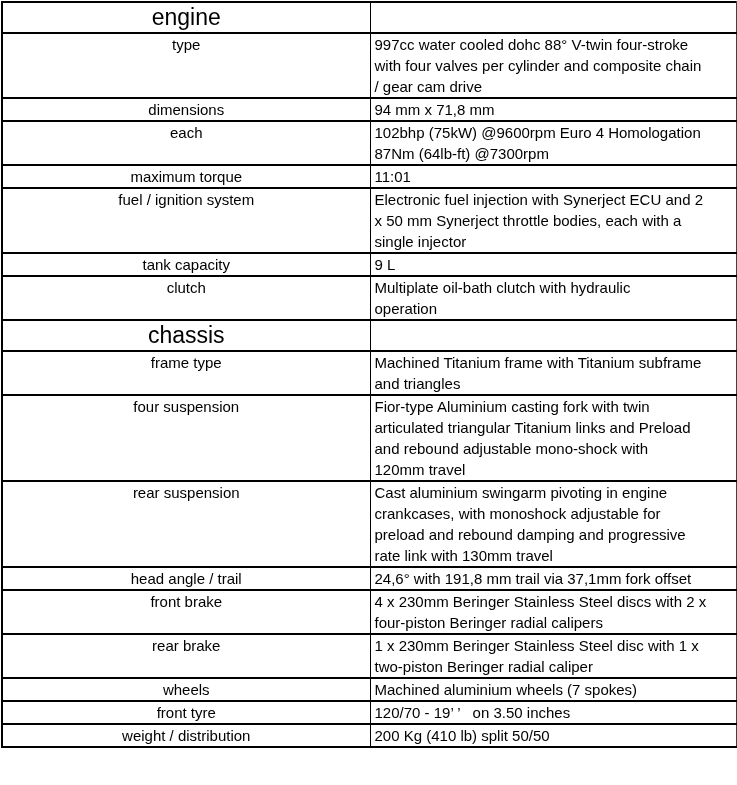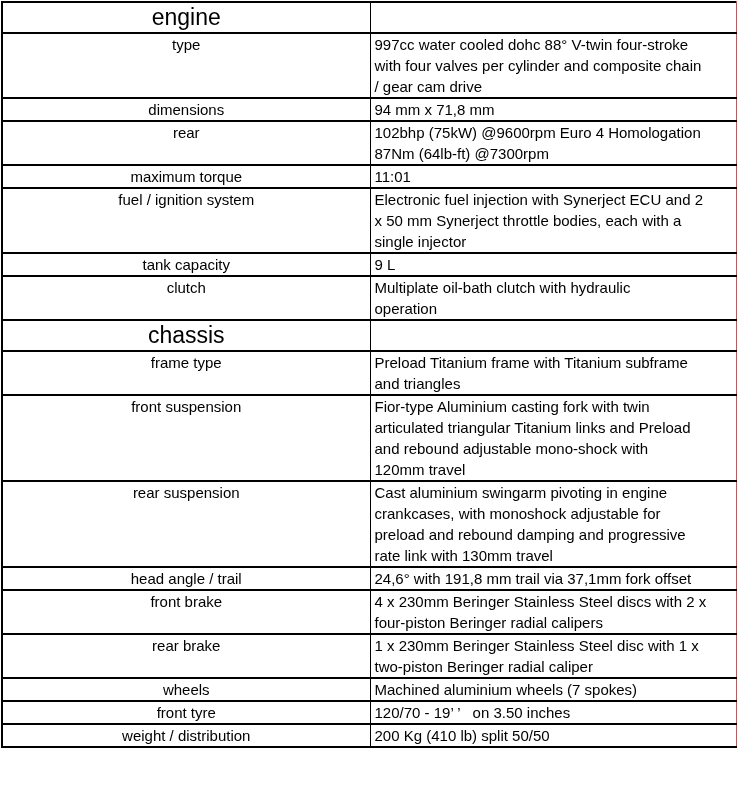--- a/index.html
+++ b/index.html
@@ -28,21 +28,21 @@
     padding: 0;
     overflow: hidden;
     margin-left: 9px;
   }
   .spec-table td.label {
     border-left: 2px solid #000000;
     border-right: 1px solid #000000;
     text-align: center;
   }
   .spec-table td.value {
-    border-right: 2px solid #ef4444;
+    border-right: 2px solid #404040;
     padding-left: 4px;
     padding-right: 10px;
     text-align: left;
     white-space: pre-wrap;
   }
   .spec-table tr.section-row td.label {
     font-size: 23px;
     line-height: 29px;
   }
   .spec-table tr.section-row td.value {
@@ -67,21 +67,21 @@
       <td class="label">type</td>
       <td class="value">997cc water cooled dohc 88° V-twin four-stroke
 with four valves per cylinder and composite chain
 / gear cam drive</td>
     </tr>
     <tr>
       <td class="label">dimensions</td>
       <td class="value">94 mm x 71,8 mm</td>
     </tr>
     <tr>
-      <td class="label">rear</td>
+      <td class="label">each</td>
       <td class="value">102bhp (75kW) @9600rpm Euro 4 Homologation
 87Nm (64lb-ft) @7300rpm</td>
     </tr>
     <tr>
       <td class="label">maximum torque</td>
       <td class="value">11:01</td>
     </tr>
     <tr>
       <td class="label">fuel / ignition system</td>
       <td class="value">Electronic fuel injection with Synerject ECU and 2
@@ -98,25 +98,25 @@
 operation</td>
     </tr>
 
     <tr class="section-row">
       <td class="label">chassis</td>
       <td class="value"></td>
     </tr>
 
     <tr>
       <td class="label">frame type</td>
-      <td class="value">Preload Titanium frame with Titanium subframe
+      <td class="value">Machined Titanium frame with Titanium subframe
 and triangles</td>
     </tr>
     <tr>
-      <td class="label">front suspension</td>
+      <td class="label">four suspension</td>
       <td class="value">Fior-type Aluminium casting fork with twin
 articulated triangular Titanium links and Preload
 and rebound adjustable mono-shock with
 120mm travel</td>
     </tr>
     <tr>
       <td class="label">rear suspension</td>
       <td class="value">Cast aluminium swingarm pivoting in engine
 crankcases, with monoshock adjustable for
 preload and rebound damping and progressive

